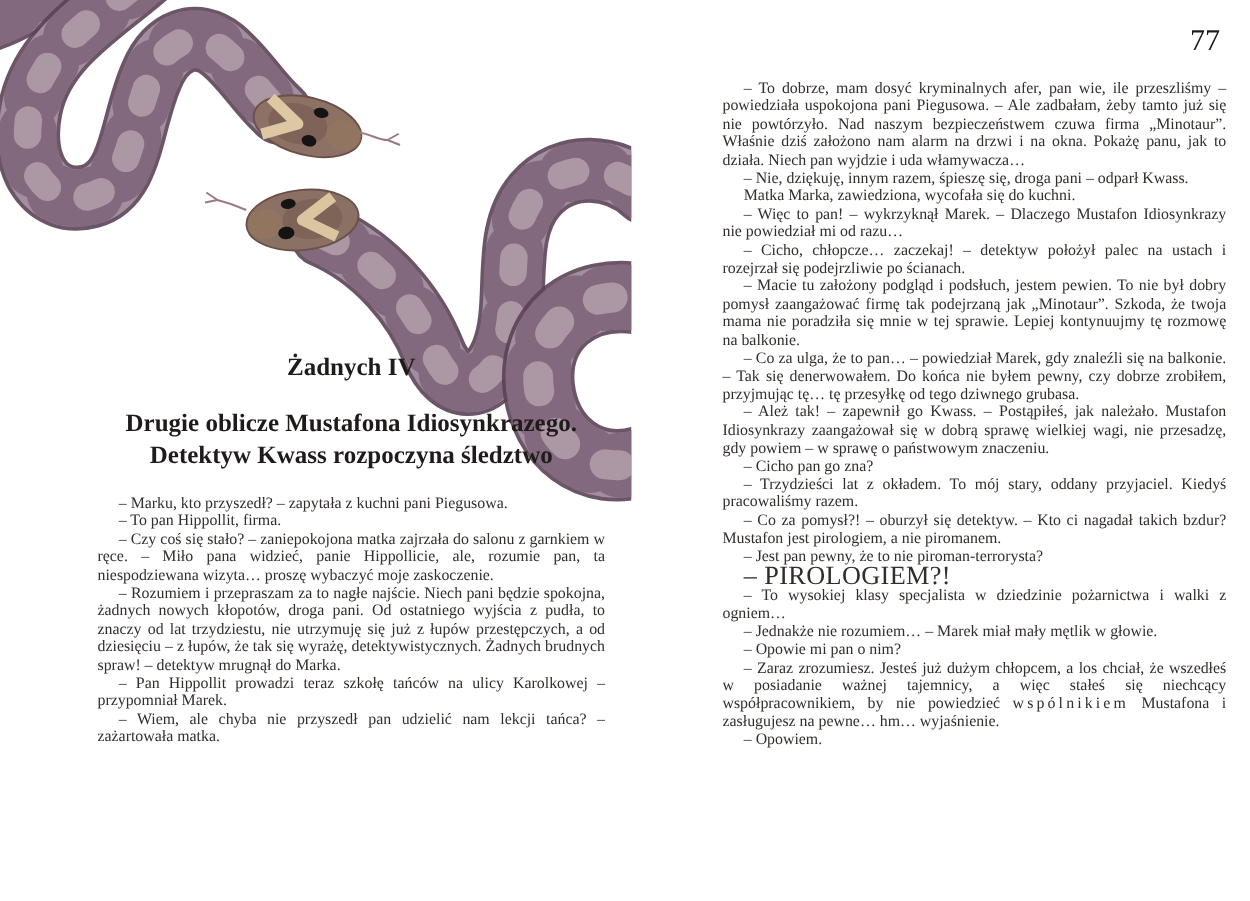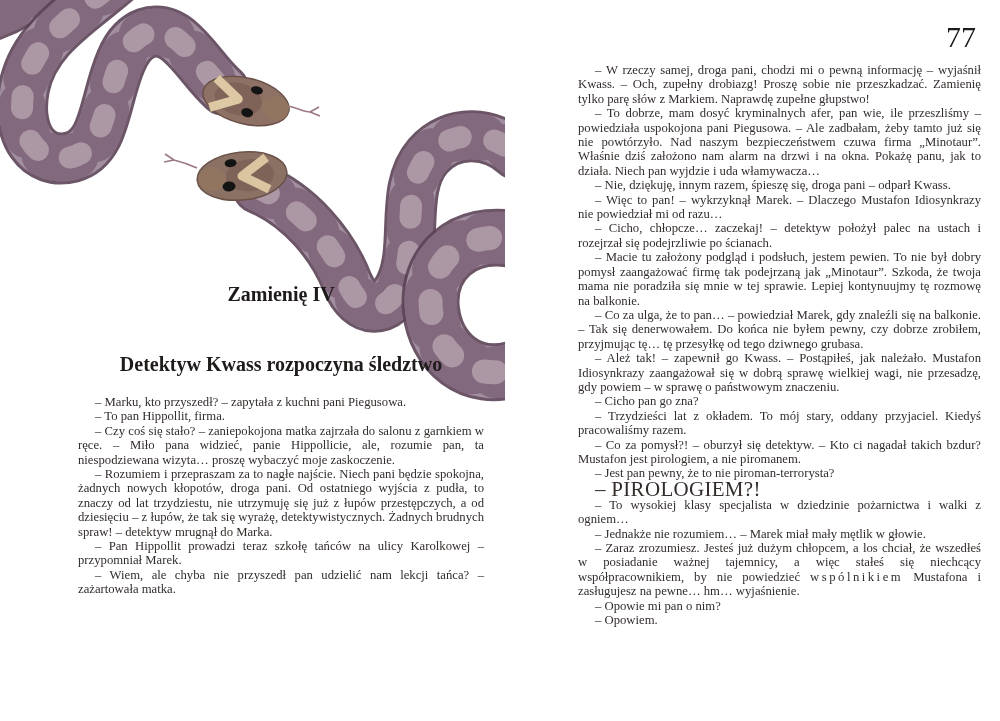--- a/index.html
+++ b/index.html
@@ -5,21 +5,21 @@
   html,body { margin:0; padding:0; background:#ffffff; }
   .spread {
     position:relative; width:1000px; height:721px; background:#ffffff;
     font-family:"Liberation Serif", serif; color:#322d2b; overflow:hidden;
   }
   .illustration { position:absolute; left:0; top:0; width:505px; height:412px; }
   .illustration svg { display:block; }
 
   .page-number {
     position:absolute; top:20px; right:24px; width:60px;
-    font-size:30px; text-align:right; color:#1e1b1a;
+    font-size:24px; text-align:right; color:#1e1b1a;
   }
 
   .left-col  { position:absolute; left:78px;  top:284px; width:406px; }
   .right-col { position:absolute; left:578px; top:63px;  width:403px; }
 
   .chapter-label {
     margin:0; font-size:20px; font-weight:bold; text-align:center;
     line-height:20px; color:#1f1b1a;
   }
   .chapter-title {
@@ -89,48 +89,48 @@
         <ellipse cx="-10" cy="-14" rx="6" ry="4" fill="#141414"></ellipse>
         <ellipse cx="-14" cy="9" rx="6.5" ry="5" fill="#141414"></ellipse>
       </g>
       <path d="M 197,168 C 188,164 182,162 174,160 M 174,160 l -9,-6 M 174,160 l -10,2" stroke="#9b7a80" stroke-width="1.6" fill="none"></path>
     </svg>
   </div>
 
   <div class="page-number">77</div>
 
   <section class="left-col">
-    <h2 class="chapter-label">Zamienię IV</h2>
-    <h1 class="chapter-title"><br><span>Detektyw Kwass rozpoczyna śledztwo</span></h1>
+    <h2 class="chapter-label">Żadnych IV</h2>
+    <h1 class="chapter-title"><span>Drugie oblicze Mustafona Idiosynkrazego.</span><br><span>Detektyw Kwass rozpoczyna śledztwo</span></h1>
     <div class="body-text">
         <p class="para">– Marku, kto przyszedł? – zapytała z kuchni pani Piegusowa.</p>
         <p class="para">– To pan Hippollit, firma.</p>
         <p class="para">– Czy coś się stało? – zaniepokojona matka zajrzała do salonu z garnkiem w ręce. – Miło pana widzieć, panie Hippollicie, ale, rozumie pan, ta niespodziewana wizyta… proszę wybaczyć moje zaskoczenie.</p>
         <p class="para">– Rozumiem i przepraszam za to nagłe najście. Niech pani będzie spokojna, żadnych nowych kłopotów, droga pani. Od ostatniego wyjścia z pudła, to znaczy od lat trzydziestu, nie utrzymuję się już z łupów przestępczych, a od dziesięciu – z łupów, że tak się wyrażę, detektywistycznych. Żadnych brudnych spraw! – detektyw mrugnął do Marka.</p>
         <p class="para">– Pan Hippollit prowadzi teraz szkołę tańców na ulicy Karolkowej – przypomniał Marek.</p>
         <p class="para">– Wiem, ale chyba nie przyszedł pan udzielić nam lekcji tańca? – zażartowała matka.</p>
       </div>
   </section>
 
   <section class="right-col">
     <div class="body-text">
-        <p class="para">– W rzeczy samej, droga pani, chodzi mi o pewną informację – wyjaśnił Kwass. – Och, zupełny drobiazg! Proszę sobie nie przeszkadzać. Zamienię tylko parę słów z Markiem. Naprawdę zupełne głupstwo!</p>
         <p class="para">– To dobrze, mam dosyć kryminalnych afer, pan wie, ile przeszliśmy – powiedziała uspokojona pani Piegusowa. – Ale zadbałam, żeby tamto już się nie powtórzyło. Nad naszym bezpieczeństwem czuwa firma „Minotaur”. Właśnie dziś założono nam alarm na drzwi i na okna. Pokażę panu, jak to działa. Niech pan wyjdzie i uda włamywacza…</p>
         <p class="para">– Nie, dziękuję, innym razem, śpieszę się, droga pani – odparł Kwass.</p>
+        <p class="para">Matka Marka, zawiedziona, wycofała się do kuchni.</p>
         <p class="para">– Więc to pan! – wykrzyknął Marek. – Dlaczego Mustafon Idiosynkrazy nie powiedział mi od razu…</p>
         <p class="para">– Cicho, chłopcze… zaczekaj! – detektyw położył palec na ustach i rozejrzał się podejrzliwie po ścianach.</p>
         <p class="para">– Macie tu założony podgląd i podsłuch, jestem pewien. To nie był dobry pomysł zaangażować firmę tak podejrzaną jak „Minotaur”. Szkoda, że twoja mama nie poradziła się mnie w tej sprawie. Lepiej kontynuujmy tę rozmowę na balkonie.</p>
         <p class="para">– Co za ulga, że to pan… – powiedział Marek, gdy znaleźli się na balkonie. – Tak się denerwowałem. Do końca nie byłem pewny, czy dobrze zrobiłem, przyjmując tę… tę przesyłkę od tego dziwnego grubasa.</p>
         <p class="para">– Ależ tak! – zapewnił go Kwass. – Postąpiłeś, jak należało. Mustafon Idiosynkrazy zaangażował się w dobrą sprawę wielkiej wagi, nie przesadzę, gdy powiem – w sprawę o państwowym znaczeniu.</p>
         <p class="para">– Cicho pan go zna?</p>
         <p class="para">– Trzydzieści lat z okładem. To mój stary, oddany przyjaciel. Kiedyś pracowaliśmy razem.</p>
         <p class="para">– Co za pomysł?! – oburzył się detektyw. – Kto ci nagadał takich bzdur? Mustafon jest pirologiem, a nie piromanem.</p>
         <p class="para">– Jest pan pewny, że to nie piroman-terrorysta?</p>
         <p class="para loud">– PIROLOGIEM?!</p>
         <p class="para">– To wysokiej klasy specjalista w dziedzinie pożarnictwa i walki z ogniem…</p>
         <p class="para">– Jednakże nie rozumiem… – Marek miał mały mętlik w głowie.</p>
+        <p class="para">– Opowie mi pan o nim?</p>
         <p class="para">– Zaraz zrozumiesz. Jesteś już dużym chłopcem, a los chciał, że wszedłeś w posiadanie ważnej tajemnicy, a więc stałeś się niechcący współpracownikiem, by nie powiedzieć <span class="ls">wspólnikiem</span> Mustafona i zasługujesz na pewne… hm… wyjaśnienie.</p>
-        <p class="para">– Opowie mi pan o nim?</p>
         <p class="para">– Opowiem.</p>
       </div>
   </section>
 
 </div>
 
 </body></html>

